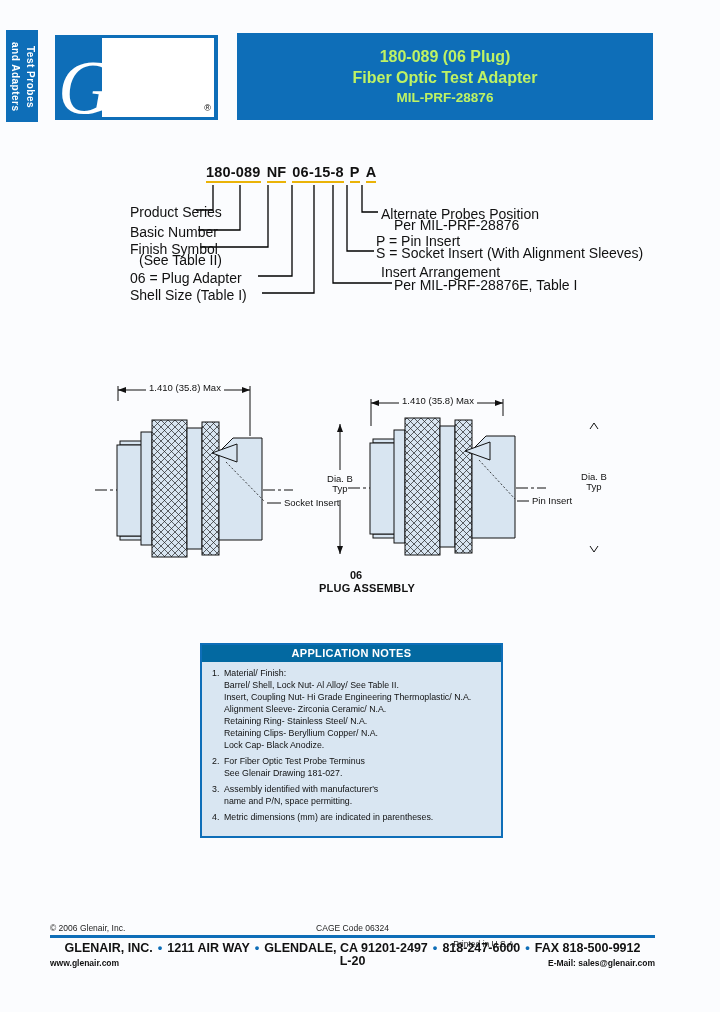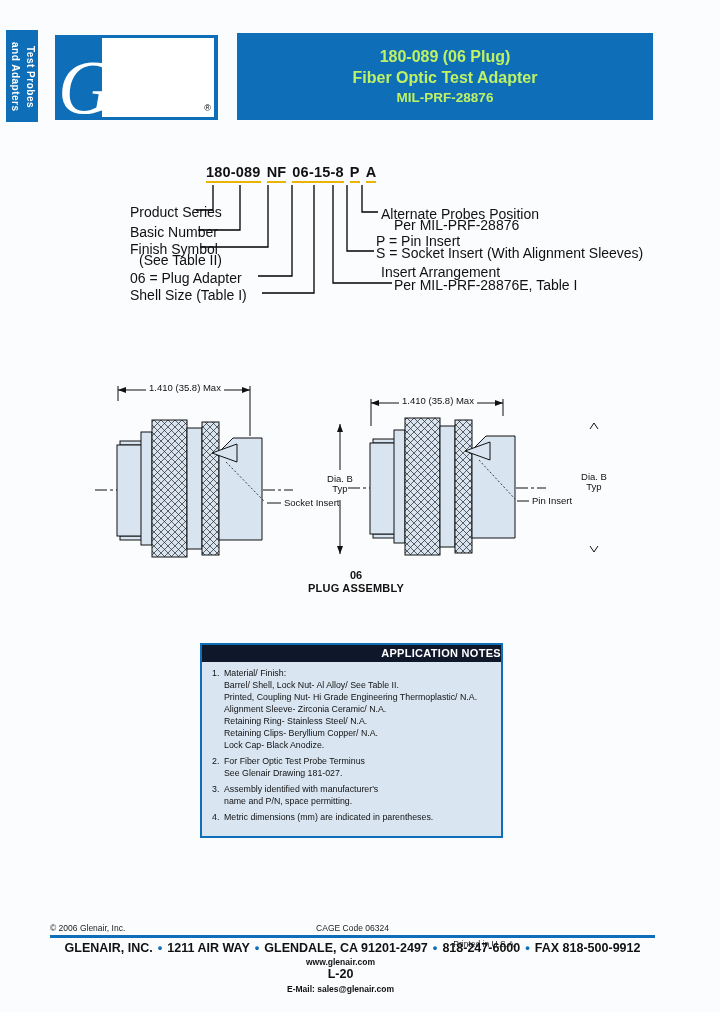--- a/index.html
+++ b/index.html
@@ -32,35 +32,35 @@
   .callout{font-size:14px;color:#111;}
   svg{position:absolute;}
 
   
   .dlabel{font-size:9.5px;color:#111;}
   .dcenter{text-align:center;line-height:10px;}
   .asm{font-weight:bold;font-size:11px;text-align:center;}
 
   
   .notes-box{left:200px;top:643px;width:303px;height:195px;background:#d9e6f2;border:2px solid #0e6eb8;box-sizing:border-box;}
-  .notes-head{background:#0f172a;color:#fff;font-weight:bold;font-size:11px;letter-spacing:.3px;text-align:right;height:17px;line-height:17px;}
+  .notes-head{background:#0369a1;color:#fff;font-weight:bold;font-size:11px;letter-spacing:.3px;text-align:center;height:17px;line-height:17px;}
   .notes-body{padding:5px 8px 0 10px;}
   .note{display:flex;margin-bottom:4px;}
   .note .num{width:12px;flex:none;font-size:8.8px;line-height:12px;}
   .note .lines div{font-size:8.8px;line-height:12px;white-space:nowrap;}
 
   
   .f-row1{left:50px;top:923px;width:605px;display:flex;font-size:8.5px;color:#222;}
   .f-row1 .c1{flex:1;text-align:left;}
   .f-row1 .c2{flex:1;text-align:center;}
   .f-row1 .c3{flex:1;margin-top:16px;}
   .f-rule{left:50px;top:935px;width:605px;height:3px;background:#0e6eb8;}
   .f-addr{left:50px;top:940px;width:605px;text-align:center;font-weight:bold;font-size:12.5px;white-space:nowrap;}
   .f-addr .dot{color:#0e6eb8;padding:0 5px;font-size:13px;}
-  .f-row3{left:38px;top:954px;width:605px;display:flex;align-items:center;flex-direction:column;}
+  .f-row3{left:50px;top:954px;width:605px;display:flex;align-items:flex-end;}
   .f-row3 .c1{flex:1;text-align:left;font-weight:bold;font-size:8.5px;padding-top:3px;}
   .f-row3 .c2{flex:1;text-align:center;font-weight:bold;font-size:12.5px;}
   .f-row3 .c3{flex:1;text-align:right;font-weight:bold;font-size:8.5px;padding-top:3px;}
 </style>
 </head>
 <body>
 
 <div class="abs side-tab">
   <span>Test Probes</span>
   <span>and Adapters</span>
@@ -167,31 +167,31 @@
 <span class="abs dlabel nw" style="left:532px;top:495px;">Pin Insert</span>
 <div class="abs dlabel dcenter" style="left:320px;top:474px;width:40px;">
   <div>Dia. B</div>
   <div>Typ</div>
 </div>
 <div class="abs dlabel dcenter" style="left:574px;top:472px;width:40px;">
   <div>Dia. B</div>
   <div>Typ</div>
 </div>
 <div class="abs asm" style="left:306px;top:569px;width:100px;">06</div>
-<div class="abs asm" style="left:296px;top:582px;width:120px;letter-spacing:.2px;">PLUG ASSEMBLY</div>
+<div class="abs asm" style="left:307px;top:582px;width:120px;letter-spacing:.2px;">PLUG ASSEMBLY</div>
 
 <div class="abs notes-box">
   <div class="notes-head">APPLICATION NOTES</div>
   <div class="notes-body">
     <div class="note">
       <div class="num">1.</div>
       <div class="lines">
         <div>Material/ Finish:</div>
         <div>Barrel/ Shell, Lock Nut- Al Alloy/ See Table II.</div>
-        <div>Printed, Coupling Nut- Hi Grade Engineering Thermoplastic/ N.A.</div>
+        <div>Insert, Coupling Nut- Hi Grade Engineering Thermoplastic/ N.A.</div>
         <div>Alignment Sleeve- Zirconia Ceramic/ N.A.</div>
         <div>Retaining Ring- Stainless Steel/ N.A.</div>
         <div>Retaining Clips- Beryllium Copper/ N.A.</div>
         <div>Lock Cap- Black Anodize.</div>
       </div>
     </div>
     <div class="note">
       <div class="num">2.</div>
       <div class="lines">
         <div>For Fiber Optic Test Probe Terminus</div>

